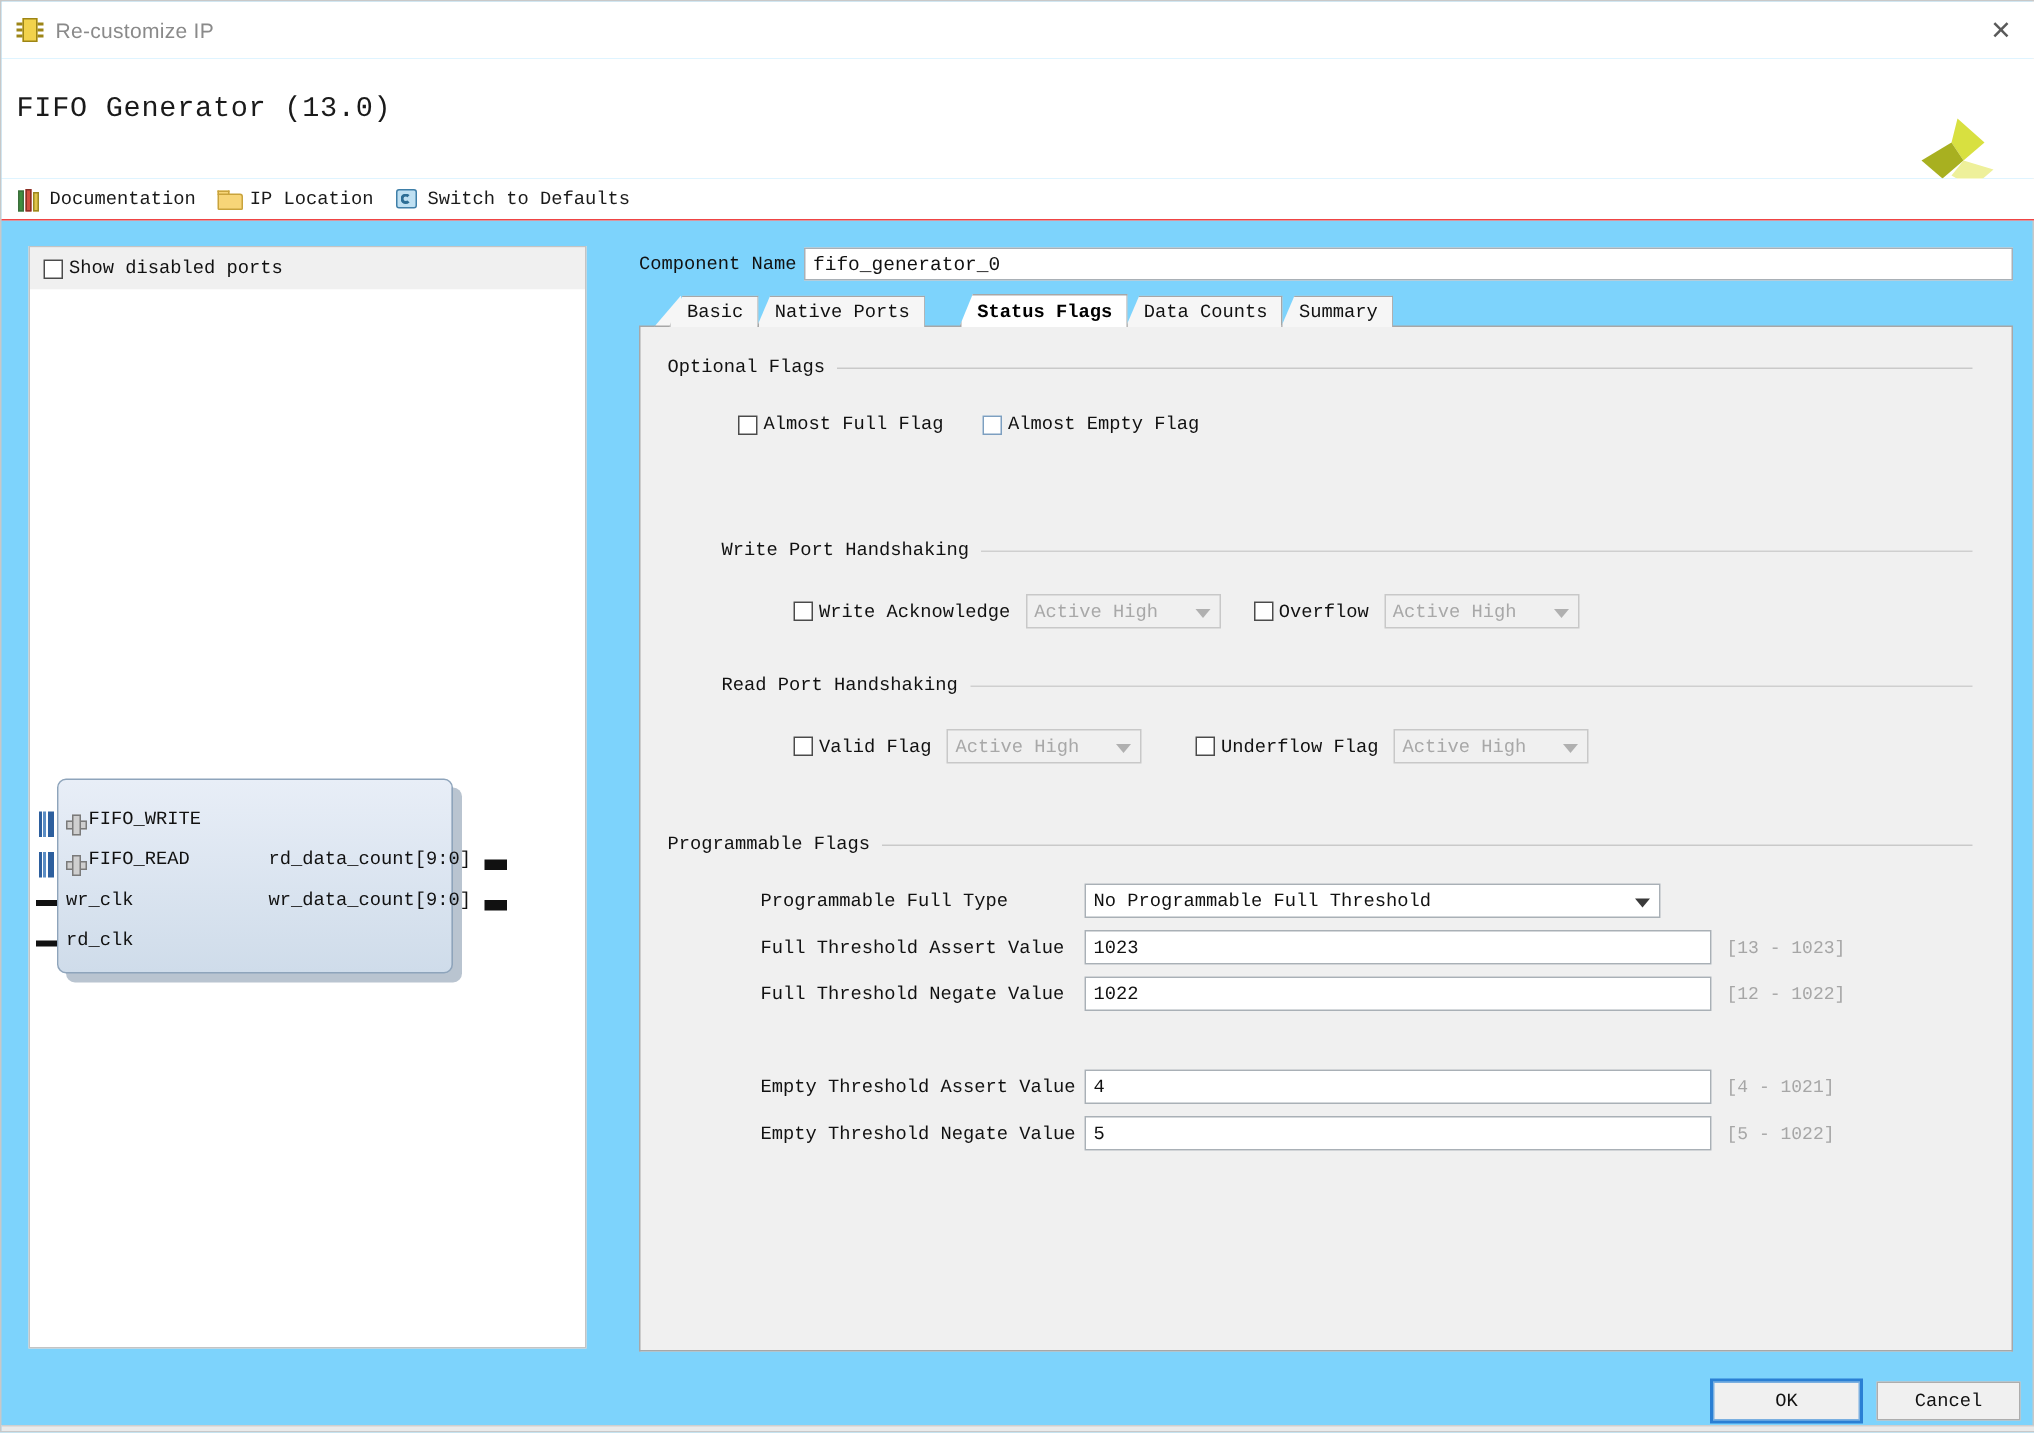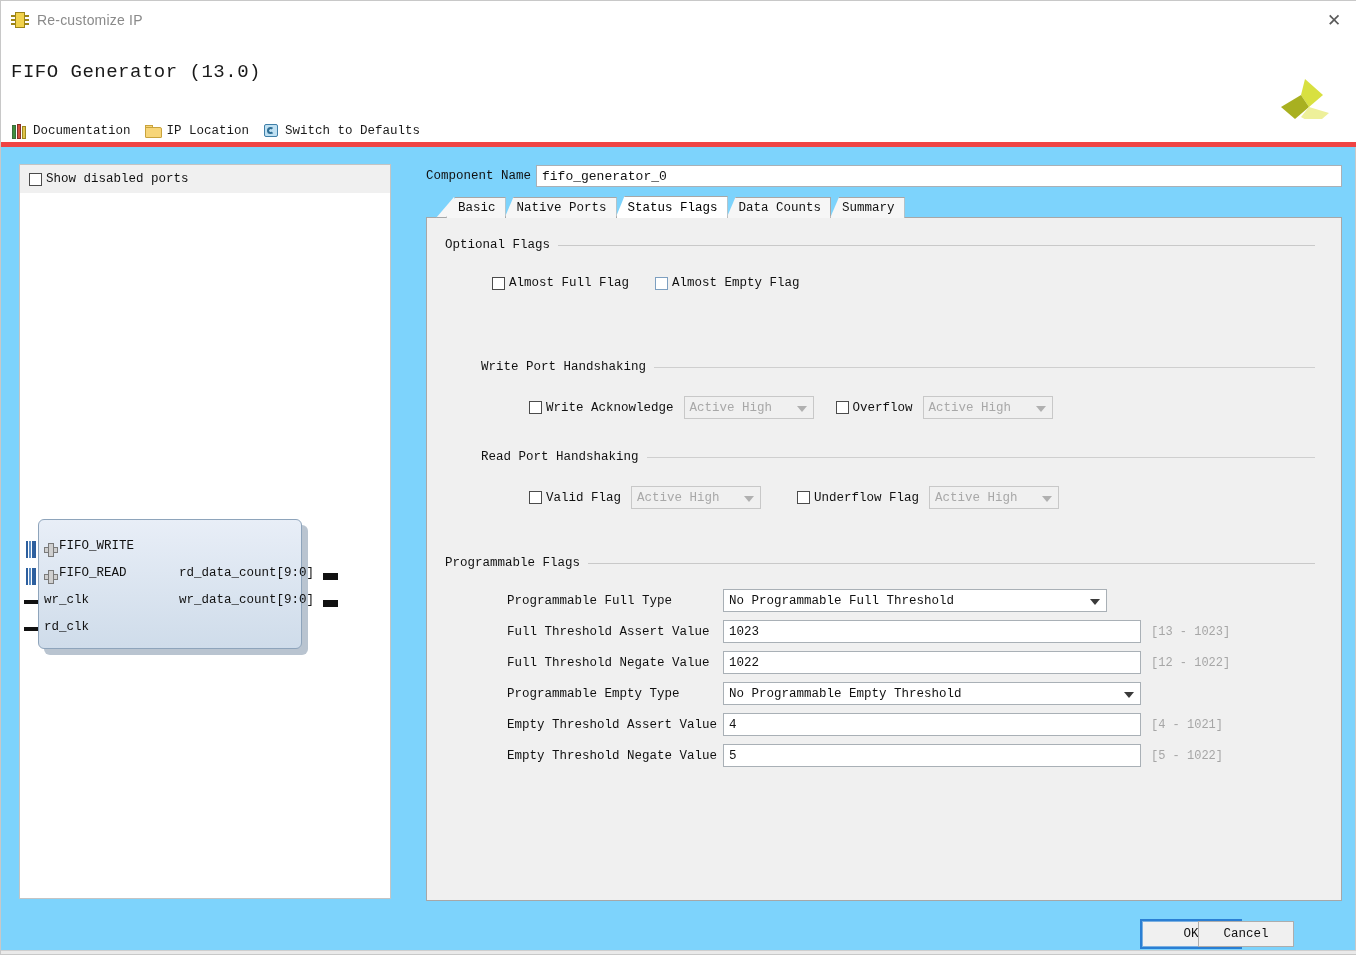--- a/index.html
+++ b/index.html
@@ -57,21 +57,21 @@
   }
   .logo {
     position: absolute; right: 18px; top: 34px;
     width: 68px; height: 62px;
   }
 
   
   .toolbar {
     position: absolute; left: 0; top: 118px; width: 1356px; height: 28px;
     background: #ffffff;
-    border-bottom: 5px solid #ef4444;
+    border-bottom: 1px solid #ef4444;
     display: flex; align-items: center;
   }
   .tb-item {
     display: flex; align-items: center; height: 24px;
     padding: 0 4px; margin-left: 6px; cursor: pointer;
   }
   .tb-label { font-size: 12.5px; color: #1a1a1a; margin-left: 5px; }
 
   .ico { width: 17px; height: 16px; position: relative; flex: none; }
   
@@ -142,24 +142,25 @@
     display: flex; align-items: center;
     font-size: 12.5px; color: #111;
     background: #f6f6f6;
     border: 1px solid #a7a7a7; border-bottom: none;
     margin-right: -1px;
     cursor: pointer;
     clip-path: polygon(9px 0, 100% 0, 100% 100%, 0 100%);
   }
   .tab.active {
     background: #ffffff;
-    font-weight: normal;
+    font-weight: bold;
     z-index: 3;
     height: 22px;
     color: #000;
+    margin-left: 24px;
   }
   .tab-lead {
     position: absolute; left: 0; bottom: 0; width: 18px; height: 21px;
     border-bottom: 1px solid #a7a7a7;
     background: #f6f6f6;
     clip-path: polygon(100% 0, 100% 100%, 0 100%);
     border-left: 1px solid #a7a7a7;
   }
 
   
@@ -457,44 +458,37 @@
         <span class="tbox" style="width:418px">1023</span>
         <span class="hint" style="margin-left:10px">[13 - 1023]</span>
       </div>
 
       <div style="position:absolute;left:52px;top:433px;width:790px;display:flex;align-items:center">
         <span class="field-label" style="width:216px">Full Threshold Negate Value</span>
         <span class="tbox" style="width:418px">1022</span>
         <span class="hint" style="margin-left:10px">[12 - 1022]</span>
       </div>
 
-      <div style="position:absolute;left:52px;top:464px;width:790px;display:flex;align-items:center">
-        <span class="field-label" style="width:216px">Programmable Empty Type</span>
-        <span class="combo" style="width:418px">
-          <span>No Programmable Empty Threshold</span>
-          <span class="arrow"></span>
-        </span>
-      </div>
 
       <div style="position:absolute;left:52px;top:495px;width:790px;display:flex;align-items:center">
         <span class="field-label" style="width:216px">Empty Threshold Assert Value</span>
         <span class="tbox" style="width:418px">4</span>
         <span class="hint" style="margin-left:10px">[4 - 1021]</span>
       </div>
 
       <div style="position:absolute;left:52px;top:526px;width:790px;display:flex;align-items:center">
         <span class="field-label" style="width:216px">Empty Threshold Negate Value</span>
         <span class="tbox" style="width:418px">5</span>
         <span class="hint" style="margin-left:10px">[5 - 1022]</span>
       </div>
 
     </div>
   </div>
 
   <div class="btn focus" style="left:1141px;top:920px;width:98px">
     <span>OK</span>
   </div>
-  <div class="btn" style="left:1197px;top:920px;width:96px">
+  <div class="btn" style="left:1250px;top:920px;width:96px">
     <span>Cancel</span>
   </div>
 
   <div class="taskbar-sliver"></div>
 </div>
 
 </body></html>

